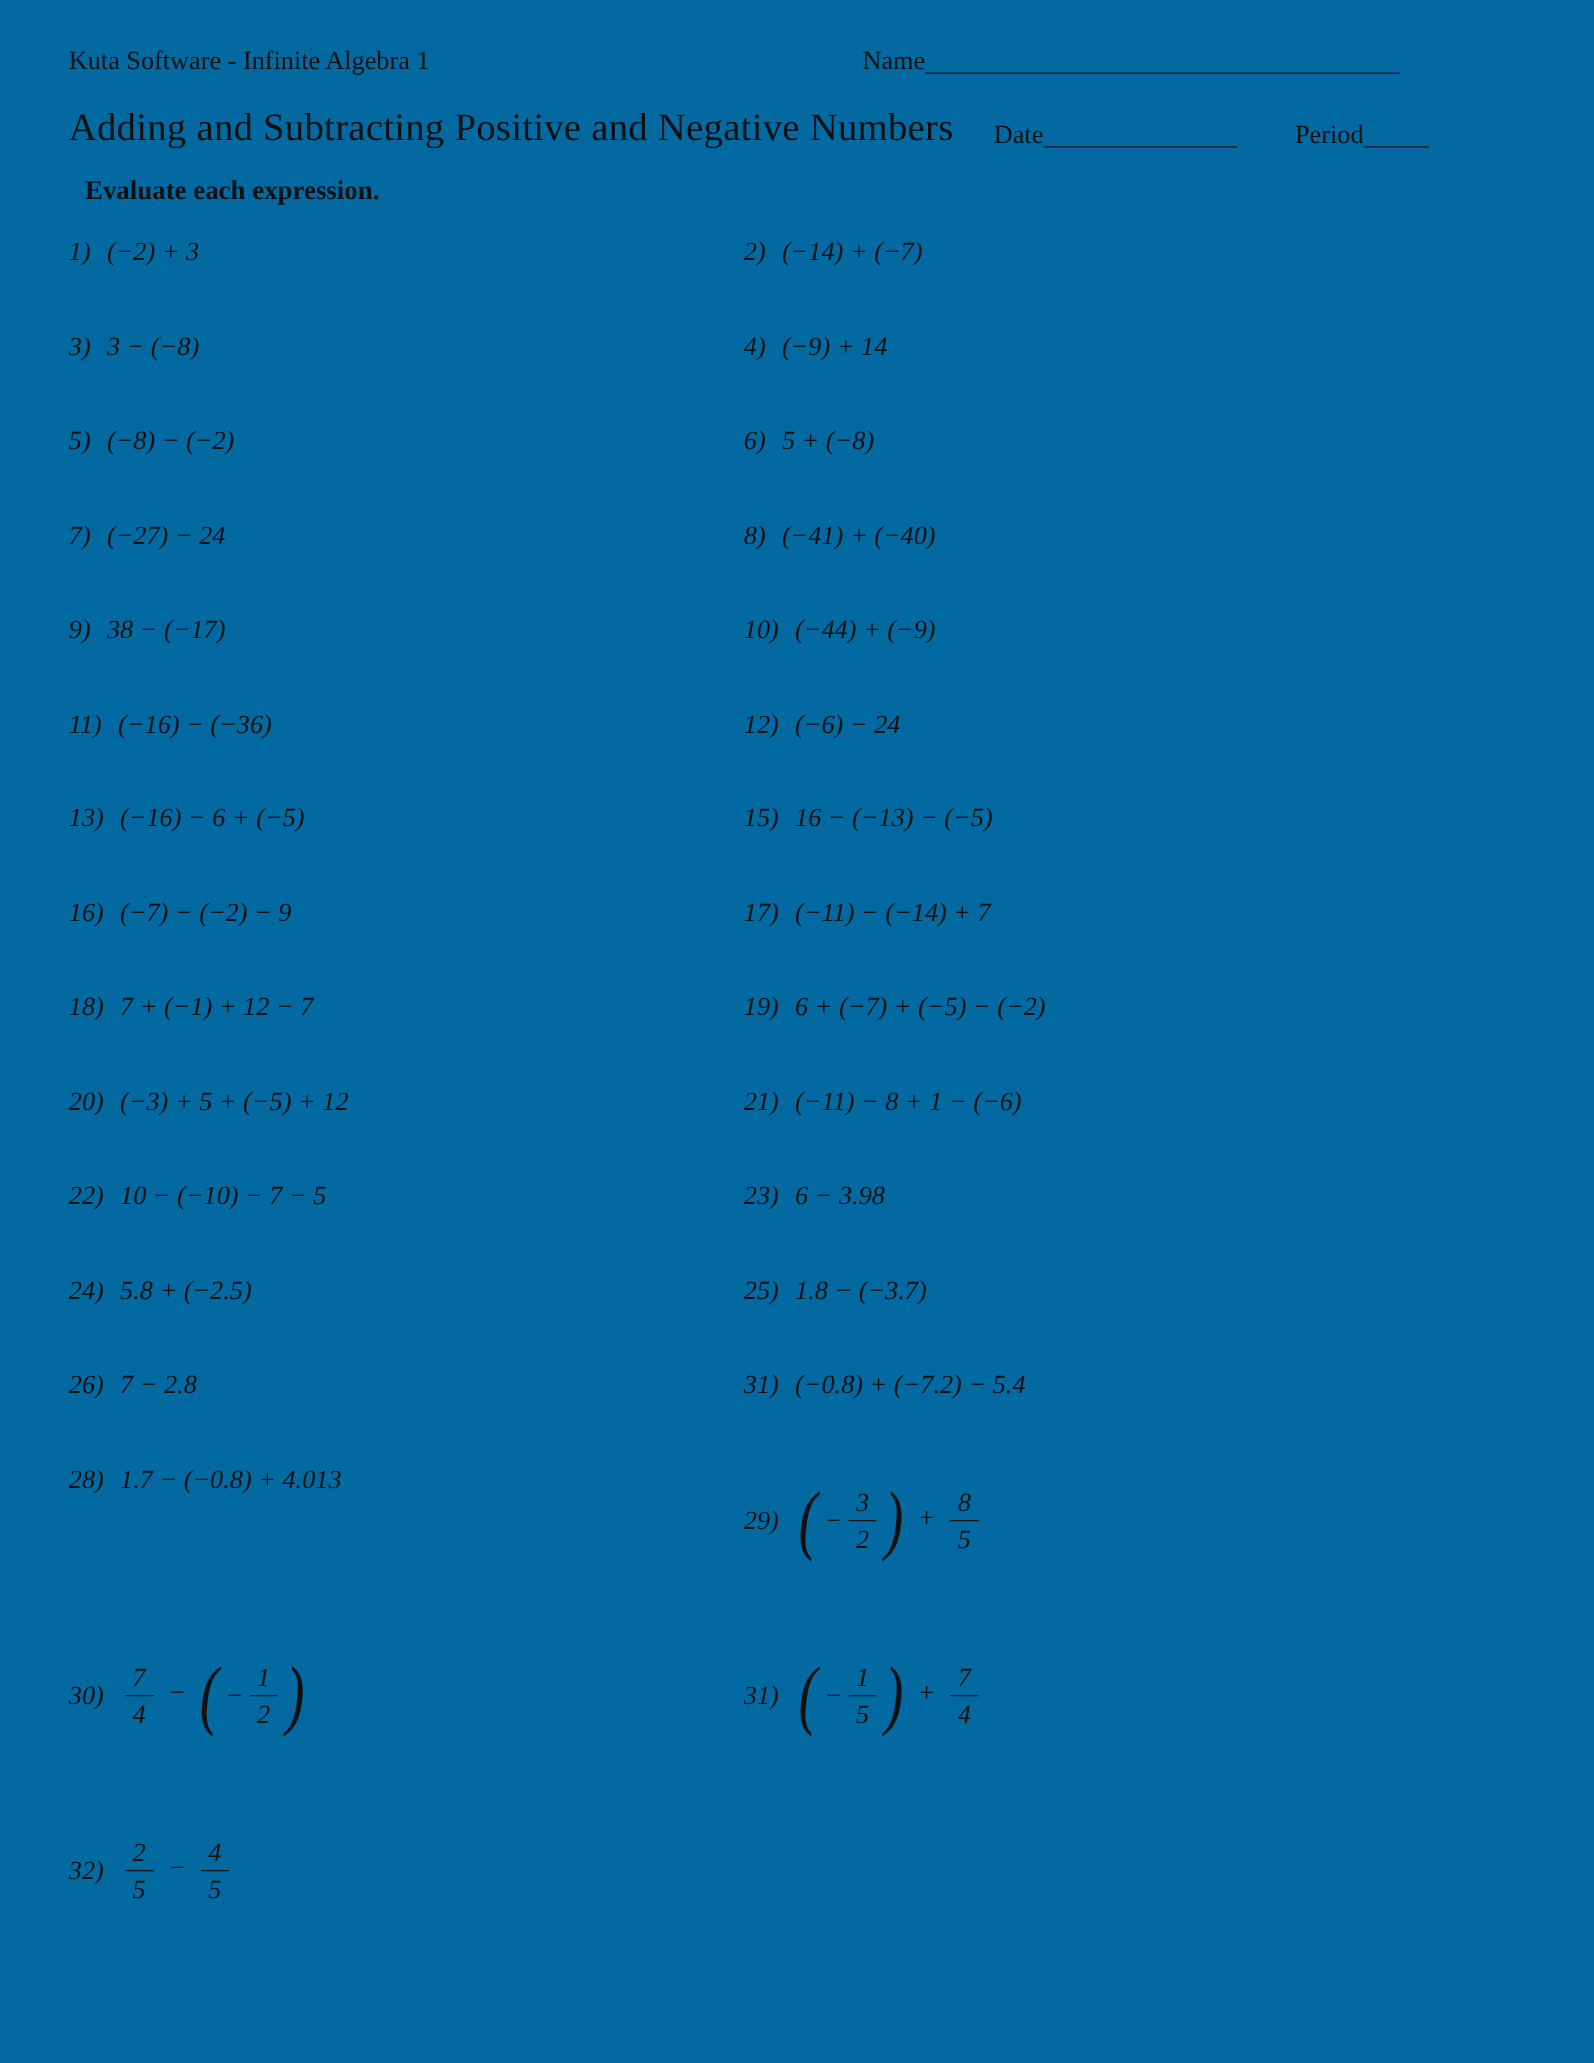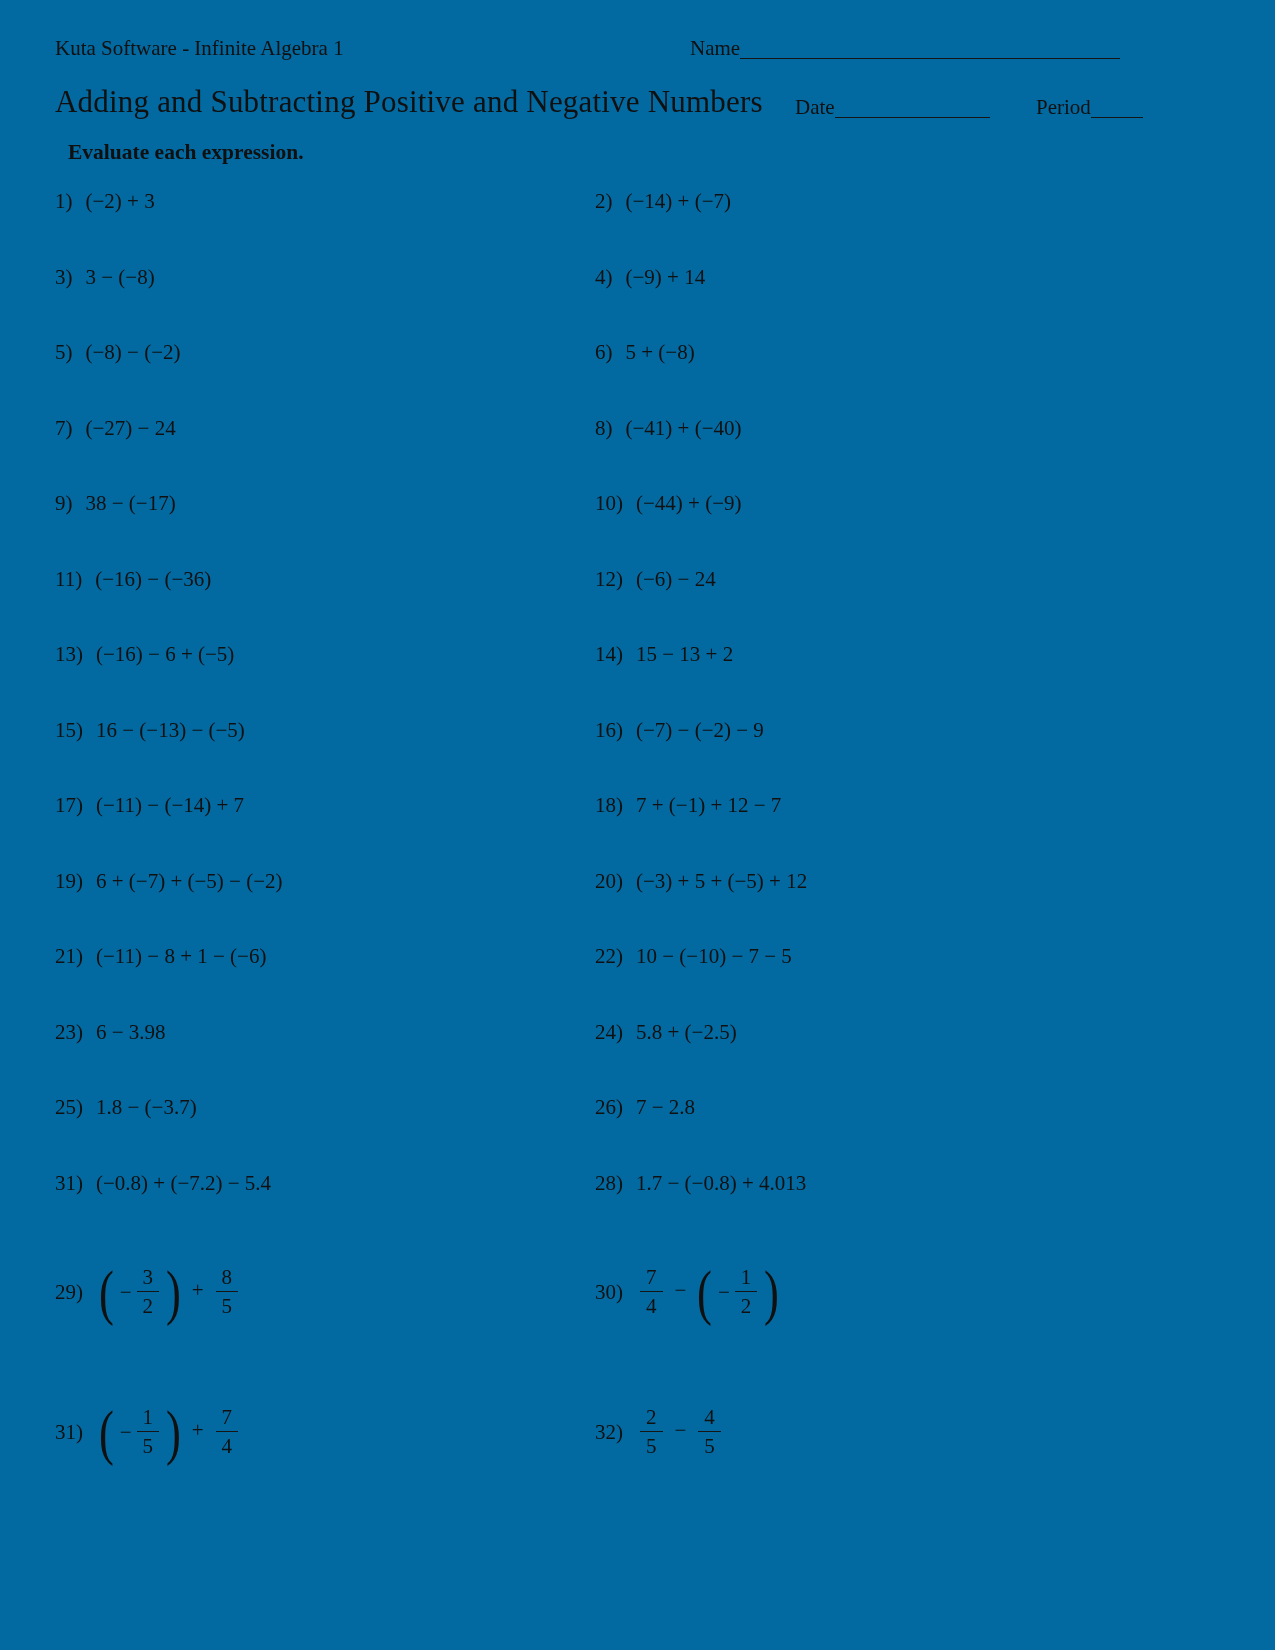--- a/index.html
+++ b/index.html
@@ -18,20 +18,21 @@
   .title{position:absolute;left:55px;top:84px;font-size:31px;letter-spacing:0.2px;}
   .date-group{position:absolute;left:795px;top:95px;font-size:21px;display:flex;align-items:baseline;}
   .uline-date{width:155px;}
   .period-group{position:absolute;left:1036px;top:95px;font-size:21px;display:flex;align-items:baseline;}
   .uline-period{width:52px;}
   .instructions{position:absolute;left:68px;top:140px;font-size:21.5px;font-weight:bold;}
   .problems{
     position:absolute;left:55px;top:189px;
     display:grid;
     grid-template-columns:540px auto;
+    font-style:italic;
   }
   .problem{font-size:21px;height:75.5px;white-space:nowrap;}
   .problem .pnum{margin-right:13px;}
   .problem.tall{
     height:100px;margin-top:-4px;margin-bottom:44px;
     display:flex;align-items:center;text-align:right;
   }
   .frac-wrap{display:inline-flex;align-items:center;vertical-align:middle;}
   .paren{
     display:inline-block;
@@ -76,21 +77,20 @@
       <div class="problem"><span class="pnum">4)</span><span class="pexpr">(−9) + 14</span></div>
       <div class="problem"><span class="pnum">5)</span><span class="pexpr">(−8) − (−2)</span></div>
       <div class="problem"><span class="pnum">6)</span><span class="pexpr">5 + (−8)</span></div>
       <div class="problem"><span class="pnum">7)</span><span class="pexpr">(−27) − 24</span></div>
       <div class="problem"><span class="pnum">8)</span><span class="pexpr">(−41) + (−40)</span></div>
       <div class="problem"><span class="pnum">9)</span><span class="pexpr">38 − (−17)</span></div>
       <div class="problem"><span class="pnum">10)</span><span class="pexpr">(−44) + (−9)</span></div>
       <div class="problem"><span class="pnum">11)</span><span class="pexpr">(−16) − (−36)</span></div>
       <div class="problem"><span class="pnum">12)</span><span class="pexpr">(−6) − 24</span></div>
       <div class="problem"><span class="pnum">13)</span><span class="pexpr">(−16) − 6 + (−5)</span></div>
-      <div class="problem"><span class="pnum">14)</span><span class="pexpr">15 − 13 + 2</span></div>
       <div class="problem"><span class="pnum">15)</span><span class="pexpr">16 − (−13) − (−5)</span></div>
       <div class="problem"><span class="pnum">16)</span><span class="pexpr">(−7) − (−2) − 9</span></div>
       <div class="problem"><span class="pnum">17)</span><span class="pexpr">(−11) − (−14) + 7</span></div>
       <div class="problem"><span class="pnum">18)</span><span class="pexpr">7 + (−1) + 12 − 7</span></div>
       <div class="problem"><span class="pnum">19)</span><span class="pexpr">6 + (−7) + (−5) − (−2)</span></div>
       <div class="problem"><span class="pnum">20)</span><span class="pexpr">(−3) + 5 + (−5) + 12</span></div>
       <div class="problem"><span class="pnum">21)</span><span class="pexpr">(−11) − 8 + 1 − (−6)</span></div>
       <div class="problem"><span class="pnum">22)</span><span class="pexpr">10 − (−10) − 7 − 5</span></div>
       <div class="problem"><span class="pnum">23)</span><span class="pexpr">6 − 3.98</span></div>
       <div class="problem"><span class="pnum">24)</span><span class="pexpr">5.8 + (−2.5)</span></div>

